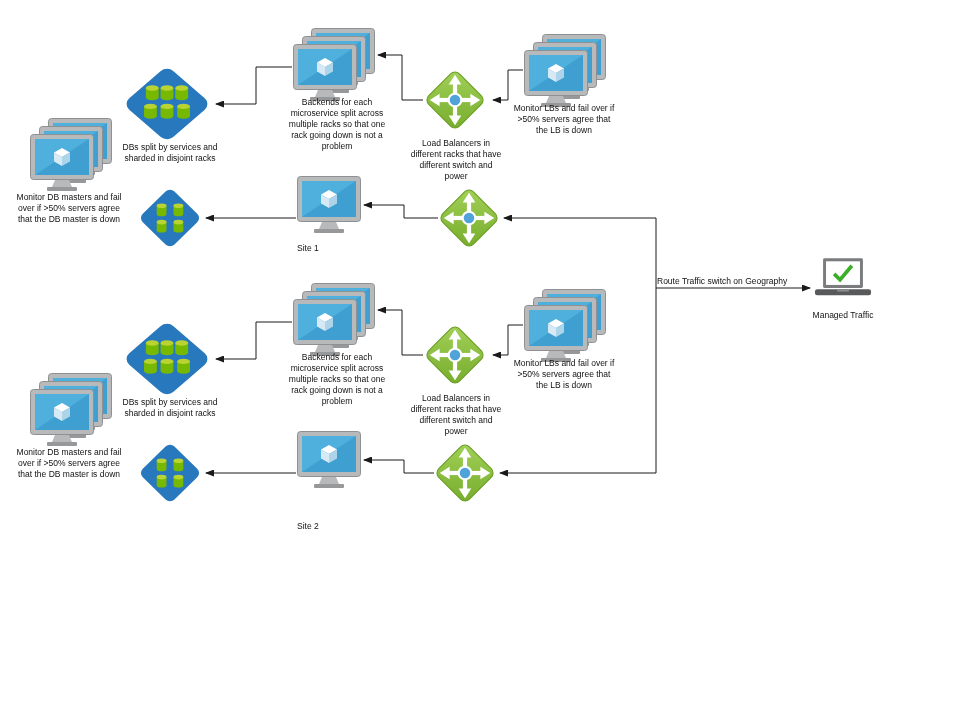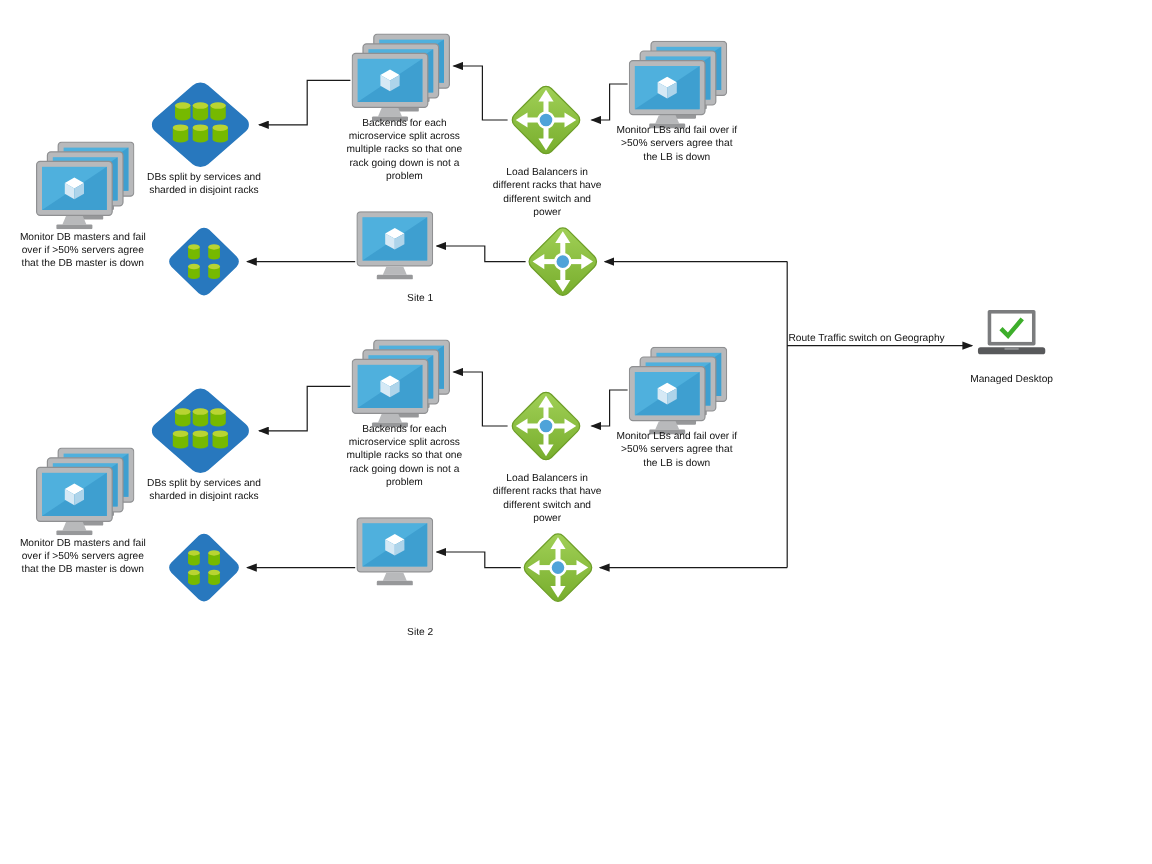--- a/index.html
+++ b/index.html
@@ -7,21 +7,21 @@
   .canvas {
     position:relative; width:960px; height:720px; background:#ffffff;
     overflow:hidden; font-family:"Liberation Sans", sans-serif;
   }
   .node { position:absolute; }
   .node svg { display:block; }
   .caption {
     position:absolute; font-size:8.5px; line-height:1.3;
     text-align:center; color:#111;
   }
-  .site-label { position:absolute; font-size:8.5px; color:#111; text-align:right; }
+  .site-label { position:absolute; font-size:8.5px; color:#111; text-align:left; }
   .route-label { position:absolute; font-size:8.5px; color:#111; white-space:nowrap; }
   .connectors { position:absolute; left:0; top:0; pointer-events:none; }
   .edge { fill:none; stroke:#1a1a1a; stroke-width:1; }
 </style>
 </head>
 <body>
 
 <div class="canvas">
 
   <svg width="0" height="0" style="position:absolute" aria-hidden="true">
@@ -231,15 +231,15 @@
   </div>
   <div class="caption" style="left:512px; top:358px; width:104px;">Monitor LBs and fail over if &gt;50% servers agree that the LB is down</div>
 
   <div class="route-label" style="left:657px; top:276px;">Route Traffic switch on Geography</div>
 
   <div class="node" style="left:812px; top:258px;">
     <svg width="62" height="45" viewBox="0 0 84 60">
         <use href="#laptop"></use>
       </svg>
   </div>
-  <div class="caption" style="left:794px; top:310px; width:98px;">Managed Desktop</div>
+  <div class="caption" style="left:794px; top:310px; width:98px;">Managed Traffic</div>
 
 </div>
 
 </body></html>

